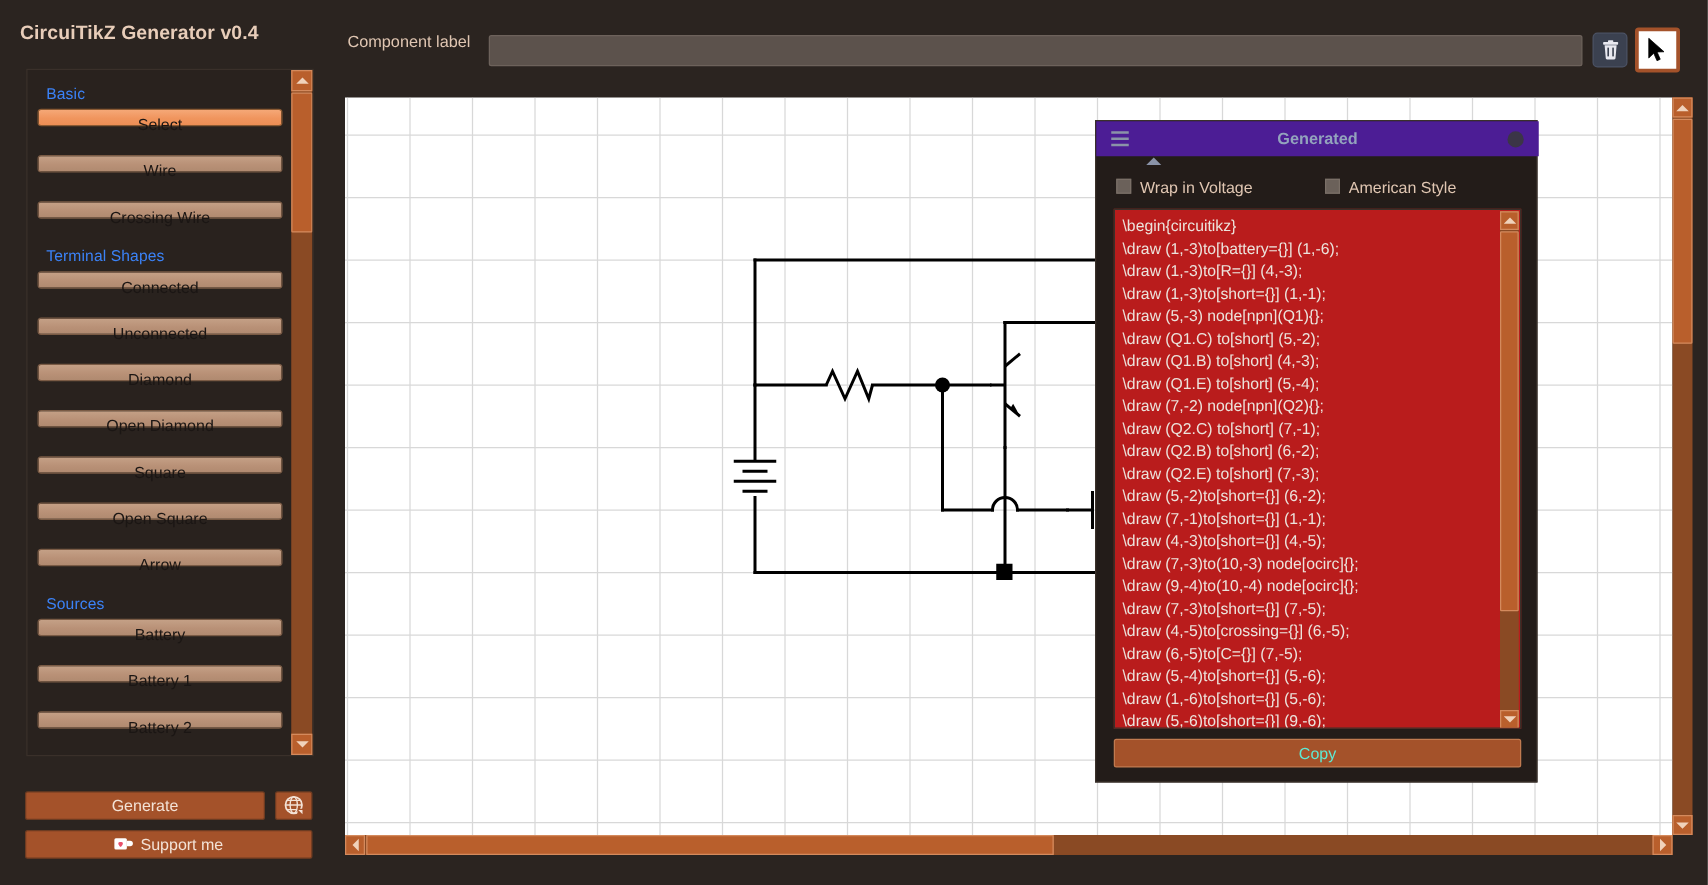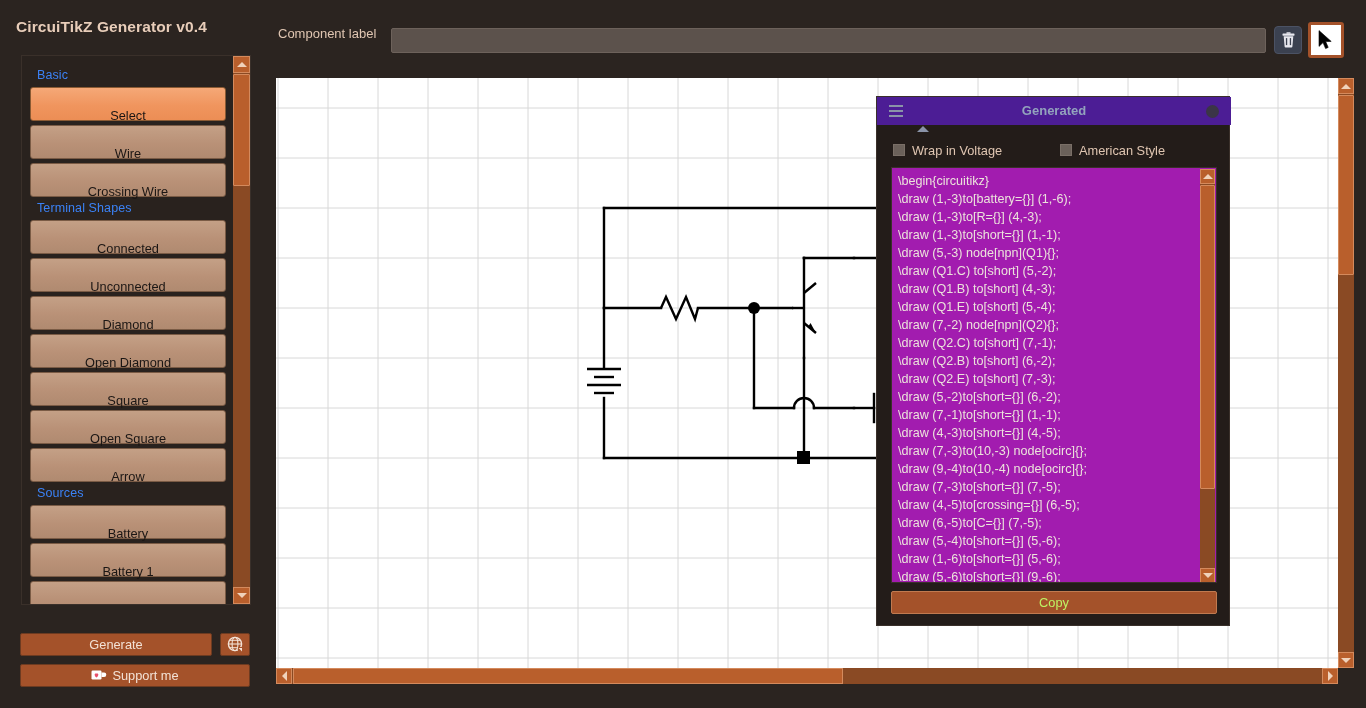--- a/index.html
+++ b/index.html
@@ -21,25 +21,25 @@
   }
   #palette {
     position: absolute; left: 21px; top: 55px; width: 230px; height: 550px;
     background: #29221e; border: 1px solid #3a302a; overflow: hidden;
   }
   .pal-inner { position: absolute; left: 0; top: 0; width: 212px; padding: 8px 8px 0 8px; }
   .pal-group {
     font-size: 12.5px; color: #3b82f6; margin: 4px 0 5px 7px; letter-spacing: .1px;
   }
   .pal-btn {
-    display: block; width: 196px; height: 14px; margin: 0 0 4px 0;
+    display: block; width: 196px; height: 14px; margin: 0 0 23px 0;
     border: 1px solid #7a5b45; border-radius: 3px;
     background: linear-gradient(180deg,#c4a086 0%, #b99177 55%, #b08a70 100%);
     color: #1b1614; font-size: 12.8px; line-height: 23px; text-align: center;
-    cursor: pointer; padding: 16px;
+    cursor: pointer; padding: 0;
     font-family: "Liberation Sans", sans-serif;
   }
   .pal-btn.selected {
     background: linear-gradient(180deg,#f5a877 0%, #f0955e 55%, #ec8e55 100%);
     border-color: #8a5a33;
   }
   
   .vsb { position: absolute; background: #2b2420; }
   .vsb-track { background: #8a4a24; }
   .vsb-thumb { position: absolute; left: 0; width: 100%; background: #b95f2c; border: 1px solid #d48a5d; border-radius: 1px; }
@@ -130,33 +130,33 @@
   .chk-box {
     display: inline-block; width: 12px; height: 12px; vertical-align: -1px;
     background: #6b615a; border: 1px solid #7a6f67; margin-right: 7px;
   }
   .chk-label { font-size: 12.8px; color: #e0c6b2; }
   #chk-wrap { left: 16px; }
   #chk-american { left: 183px; }
 
   #code-area {
     position: absolute; left: 14px; top: 70px; width: 326px; height: 416px;
-    background: #a21caf; border: 1px solid #3a302a; overflow: hidden;
+    background: #b91c1c; border: 1px solid #3a302a; overflow: hidden;
   }
   #code-text {
     position: absolute; left: 6px; top: 4px; width: 300px;
     font-size: 12.6px; line-height: 18px; color: #ece3dc;
     white-space: pre; font-family: "Liberation Sans", sans-serif;
   }
   #code-vsb { position: absolute; right: 1px; top: 1px; width: 15px; height: 414px; background: #8a4a24; }
 
   #btn-copy {
     position: absolute; left: 14px; top: 494px; width: 326px; height: 23px;
     background: #a4522a; border: 1px solid #c07a50; border-radius: 2px;
-    color: #bef264; font-size: 12.8px; line-height: 21px; text-align: center; cursor: pointer;
+    color: #5eead4; font-size: 12.8px; line-height: 21px; text-align: center; cursor: pointer;
     font-family: "Liberation Sans", sans-serif;
   }
 </style>
 </head>
 <body>
 
 <div id="app">
 
   <div id="sidebar">
     <div id="app-title">CircuiTikZ Generator v0.4</div>

